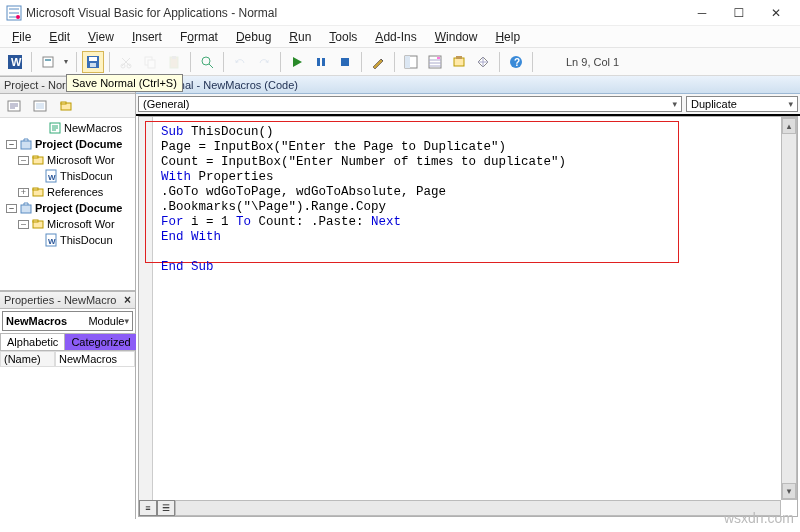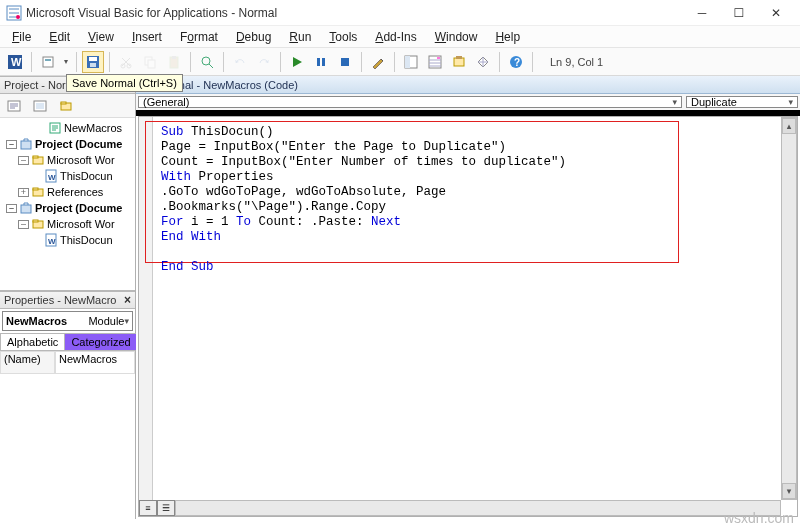--- a/index.html
+++ b/index.html
@@ -11,47 +11,47 @@
   .title-btn { width: 36px; height: 20px; display: flex; align-items: center; justify-content: center; font-size: 12px; color: #333; }
   .menubar { height: 22px; display: flex; align-items: center; padding: 0 4px; gap: 2px; background: #fcfcfc; border-bottom: 1px solid #e5e5e5; }
   .menu-item { padding: 2px 8px; font-size: 12px; color: #222; }
   .menu-item .u { text-decoration: underline; }
   .toolbar { height: 28px; display: flex; align-items: center; padding: 0 4px; gap: 2px; background: #fafafa; border-bottom: 1px solid #d9d9d9; position: relative; }
   .tbtn { width: 22px; height: 22px; display: flex; align-items: center; justify-content: center; border: 1px solid transparent; position: relative; }
   .tbtn.highlight { background: #fff3c2; border: 1px solid #d6b656; }
   .tdrop { width: 10px; display:flex; align-items:center; justify-content:center; font-size:8px; color:#555; }
   .tsep { width: 1px; height: 20px; background: #ccc; margin: 0 3px; }
   .tdis svg, .tdis { opacity: .35; }
-  .status-loc { margin-left: 4px; font-size: 11px; color: #444; padding: 0 8px; text-align: right; }
+  .status-loc { margin-left: 20px; font-size: 11px; color: #444; padding: 0 8px; text-align: right; }
   .tooltip { position: absolute; top: 26px; left: 66px; background: #ffffe1; border: 1px solid #808080; padding: 2px 5px; font-size: 11px; color: #000; z-index: 50; white-space:nowrap; }
   .workspace { display: flex; height: calc(100% - 76px - 13px); }
   .left-col { width: 136px; display: flex; flex-direction: column; border-right: 1px solid #b0b0b0; }
   .panel-hd { height: 18px; background: linear-gradient(#f3f3f3,#e5e5e5); border-top: 1px solid #b8b8b8; border-bottom: 1px solid #b8b8b8; display: flex; align-items: center; padding: 0 4px; font-size: 11px; color: #333; }
   .panel-hd .x { margin-left: auto; font-weight: bold; font-size: 12px; cursor: pointer; }
   .proj-tools { height: 24px; background: #f7f7f7; border-bottom: 1px solid #ddd; display:flex; align-items:center; padding:0 4px; gap:6px; }
   .proj-tools .tbtn { width:20px; height:20px; }
   .tree { flex: 1; background: #fff; overflow: hidden; font-size: 11px; padding: 2px 0; border-bottom: 1px solid #b8b8b8; }
   .tree-row { display: flex; align-items: center; height: 16px; padding-left: 4px; white-space: nowrap; }
   .tree-row svg, .tree-row .glyph { width: 14px; height: 14px; margin-right: 2px; flex-shrink: 0; }
   .tree-row .exp { width: 11px; text-align:center; font-size:9px; color:#666; border:1px solid #888; height:9px; line-height:7px; margin-right:2px; background:#fff; }
   .tree .ind { display:inline-block; }
   .bold { font-weight: bold; }
   .props-combo { height: 20px; border: 1px solid #888; margin: 2px; background: #fff; display:flex; align-items:center; padding:0 3px; }
   .props-combo span:first-child { font-weight: bold; flex:1; }
   .props-tabs { display:flex; height:18px; border-bottom:1px solid #b8b8b8; }
   .props-tab { padding: 2px 6px; font-size: 11px; border:1px solid #b8b8b8; border-bottom:none; background:#fff; margin-right:-1px; }
   .props-tab.inactive { background:#8b5cf6; }
   .props-grid { flex:1; background:#fff; }
-  .props-grid-row { display:flex; height:23px; font-size:11px; }
+  .props-grid-row { display:flex; height:16px; font-size:11px; }
   .props-grid-row > div { border:1px solid #ddd; padding:1px 3px; }
   .props-grid-row > div:first-child { width: 55px; background:#f5f5f5; }
   .props-grid-row > div:last-child { flex:1; }
   .right-col { flex: 1; position: relative; background: #fff; }
   .mdi-bar { height: 18px; background: linear-gradient(#eaf2fb,#cfe0f0); border-bottom:1px solid #9cb8d4; display:flex; align-items:center; padding:0 4px; gap:4px; font-size:11px; color:#235; }
-  .combo-row { height: 22px; display:flex; gap:4px; padding:2px 2px; background:#f6f6f6; border-bottom:6px solid #000000; }
+  .combo-row { height: 22px; display:flex; gap:4px; padding:2px 2px; background:#f6f6f6; border-bottom:2px solid #000000; }
   .combo { border:1px solid #888; background:#fff; display:flex; align-items:center; padding:0 4px; font-size:11px; }
   .combo .arrow { margin-left:auto; color:#555; font-size:9px; }
   .combo.left { flex:1; }
   .combo.right { width: 112px; }
   .code-area { position:absolute; top:40px; left:2px; right:2px; bottom:2px; background:#fff; border:1px solid #b0b0b0; }
   .redbox { position:absolute; left:6px; top:4px; width:534px; height:142px; border:1px solid #e02020; }
   .code { position:absolute; left:22px; top:8px; font-family: Consolas, "Courier New", monospace; font-size: 12.5px; line-height: 15px; white-space: pre; color:#000; }
   .kw { color:#0000d8; }
   .code-margin { position:absolute; left:0; top:0; bottom:16px; width:14px; background:#f2f2f2; border-right:1px solid #ccc; }
   .view-btns { position:absolute; left:0; bottom:0; height:16px; display:flex; }

